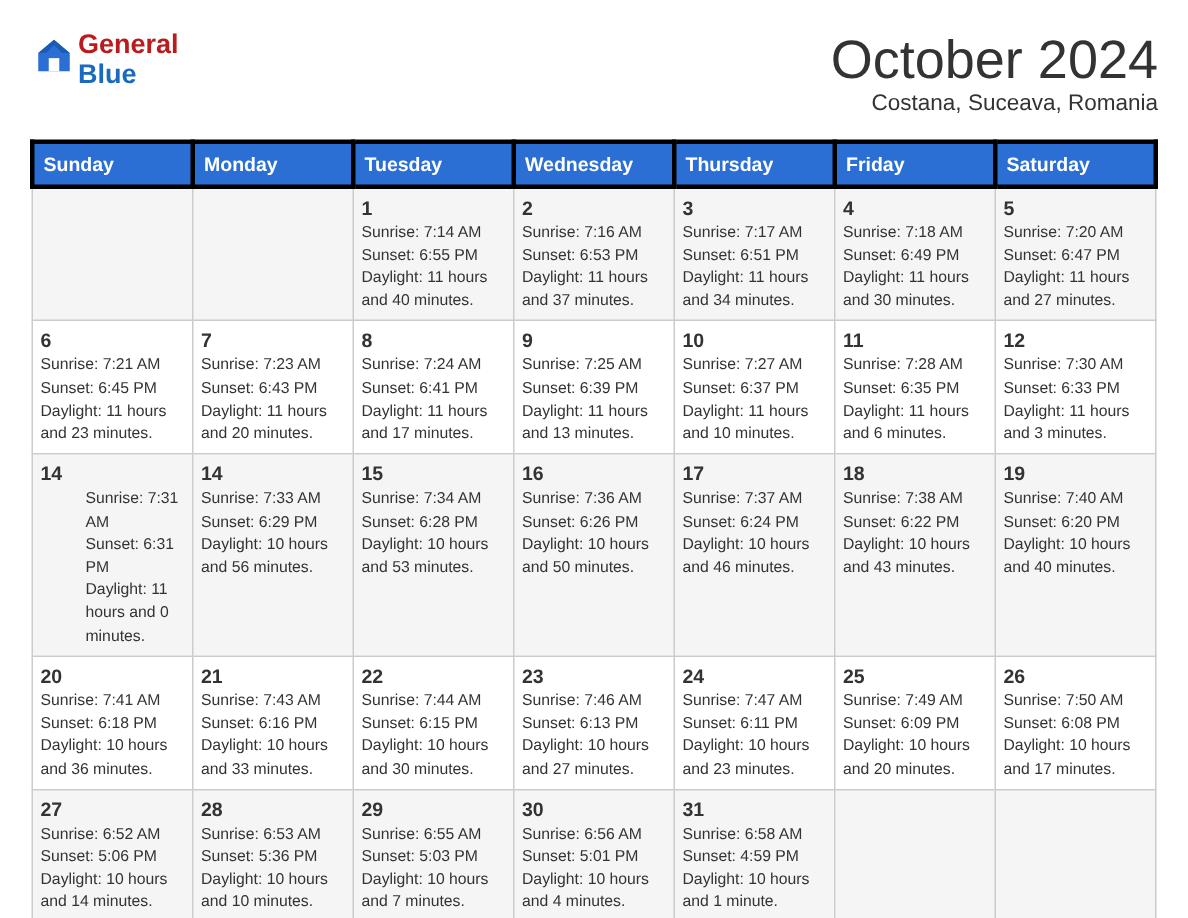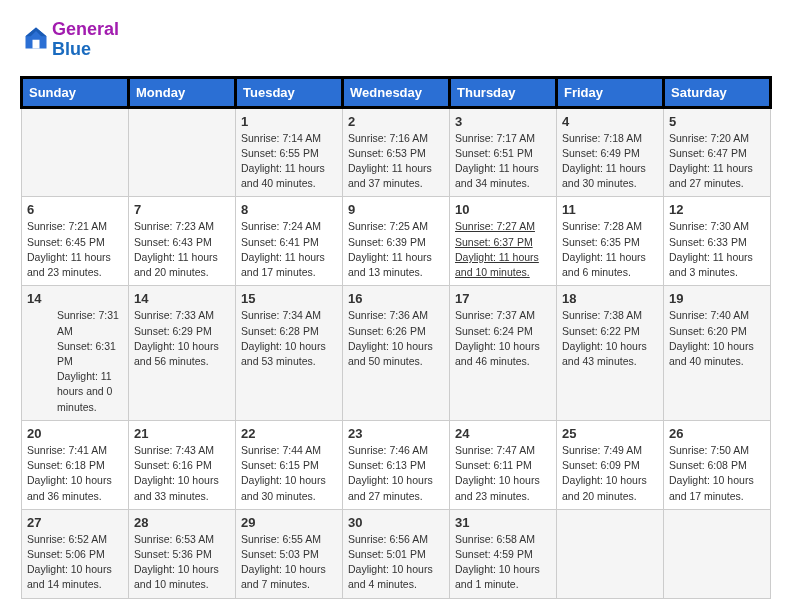--- a/index.html
+++ b/index.html
@@ -19,21 +19,21 @@
     .logo {
       display: flex;
       align-items: center;
       gap: 2px;
     }
     .logo-text {
       font-size: 18px;
       font-weight: bold;
       line-height: 1.1;
     }
-    .logo-general { color: #a21caf; margin-top: 41px; }
+    .logo-general { color: #b91c1c; margin-top: 41px; }
     .logo-blue { color: #1a6bbf; }
     .logo-icon {
       width: 28px;
       height: 28px;
       margin-left: 2px;
     }
     .title-block {
       text-align: right;
     }
     .month-title {
@@ -99,20 +99,22 @@
       </svg>
     </div>
     <div>
       <div class="logo-text">
         <span class="logo-general">General</span><br>
         <span class="logo-blue">Blue</span>
       </div>
     </div>
   </div>
   <div class="title-block">
+    <div class="month-title">October 2024</div>
+    <div class="subtitle">Costana, Suceava, Romania</div>
   </div>
 </div>
 
 <table>
   <thead>
     <tr>
     <th>Sunday</th>
         <th>Monday</th>
         <th>Tuesday</th>
         <th>Wednesday</th>
@@ -176,21 +178,21 @@
 Daylight: 11 hours and 17 minutes.</div>
         </td>
         <td>
           <span class="day-num">9</span>
           <div class="day-info" style="white-space: pre-line;">Sunrise: 7:25 AM
 Sunset: 6:39 PM
 Daylight: 11 hours and 13 minutes.</div>
         </td>
         <td>
           <span class="day-num">10</span>
-          <div class="day-info" style="white-space: pre-line; text-decoration: underline;">Sunrise: 7:27 AM
+          <div class="day-info" style="white-space: pre-line;">Sunrise: 7:27 AM
 Sunset: 6:37 PM
 Daylight: 11 hours and 10 minutes.</div>
         </td>
         <td>
           <span class="day-num">11</span>
           <div class="day-info" style="white-space: pre-line;">Sunrise: 7:28 AM
 Sunset: 6:35 PM
 Daylight: 11 hours and 6 minutes.</div>
         </td>
         <td>

